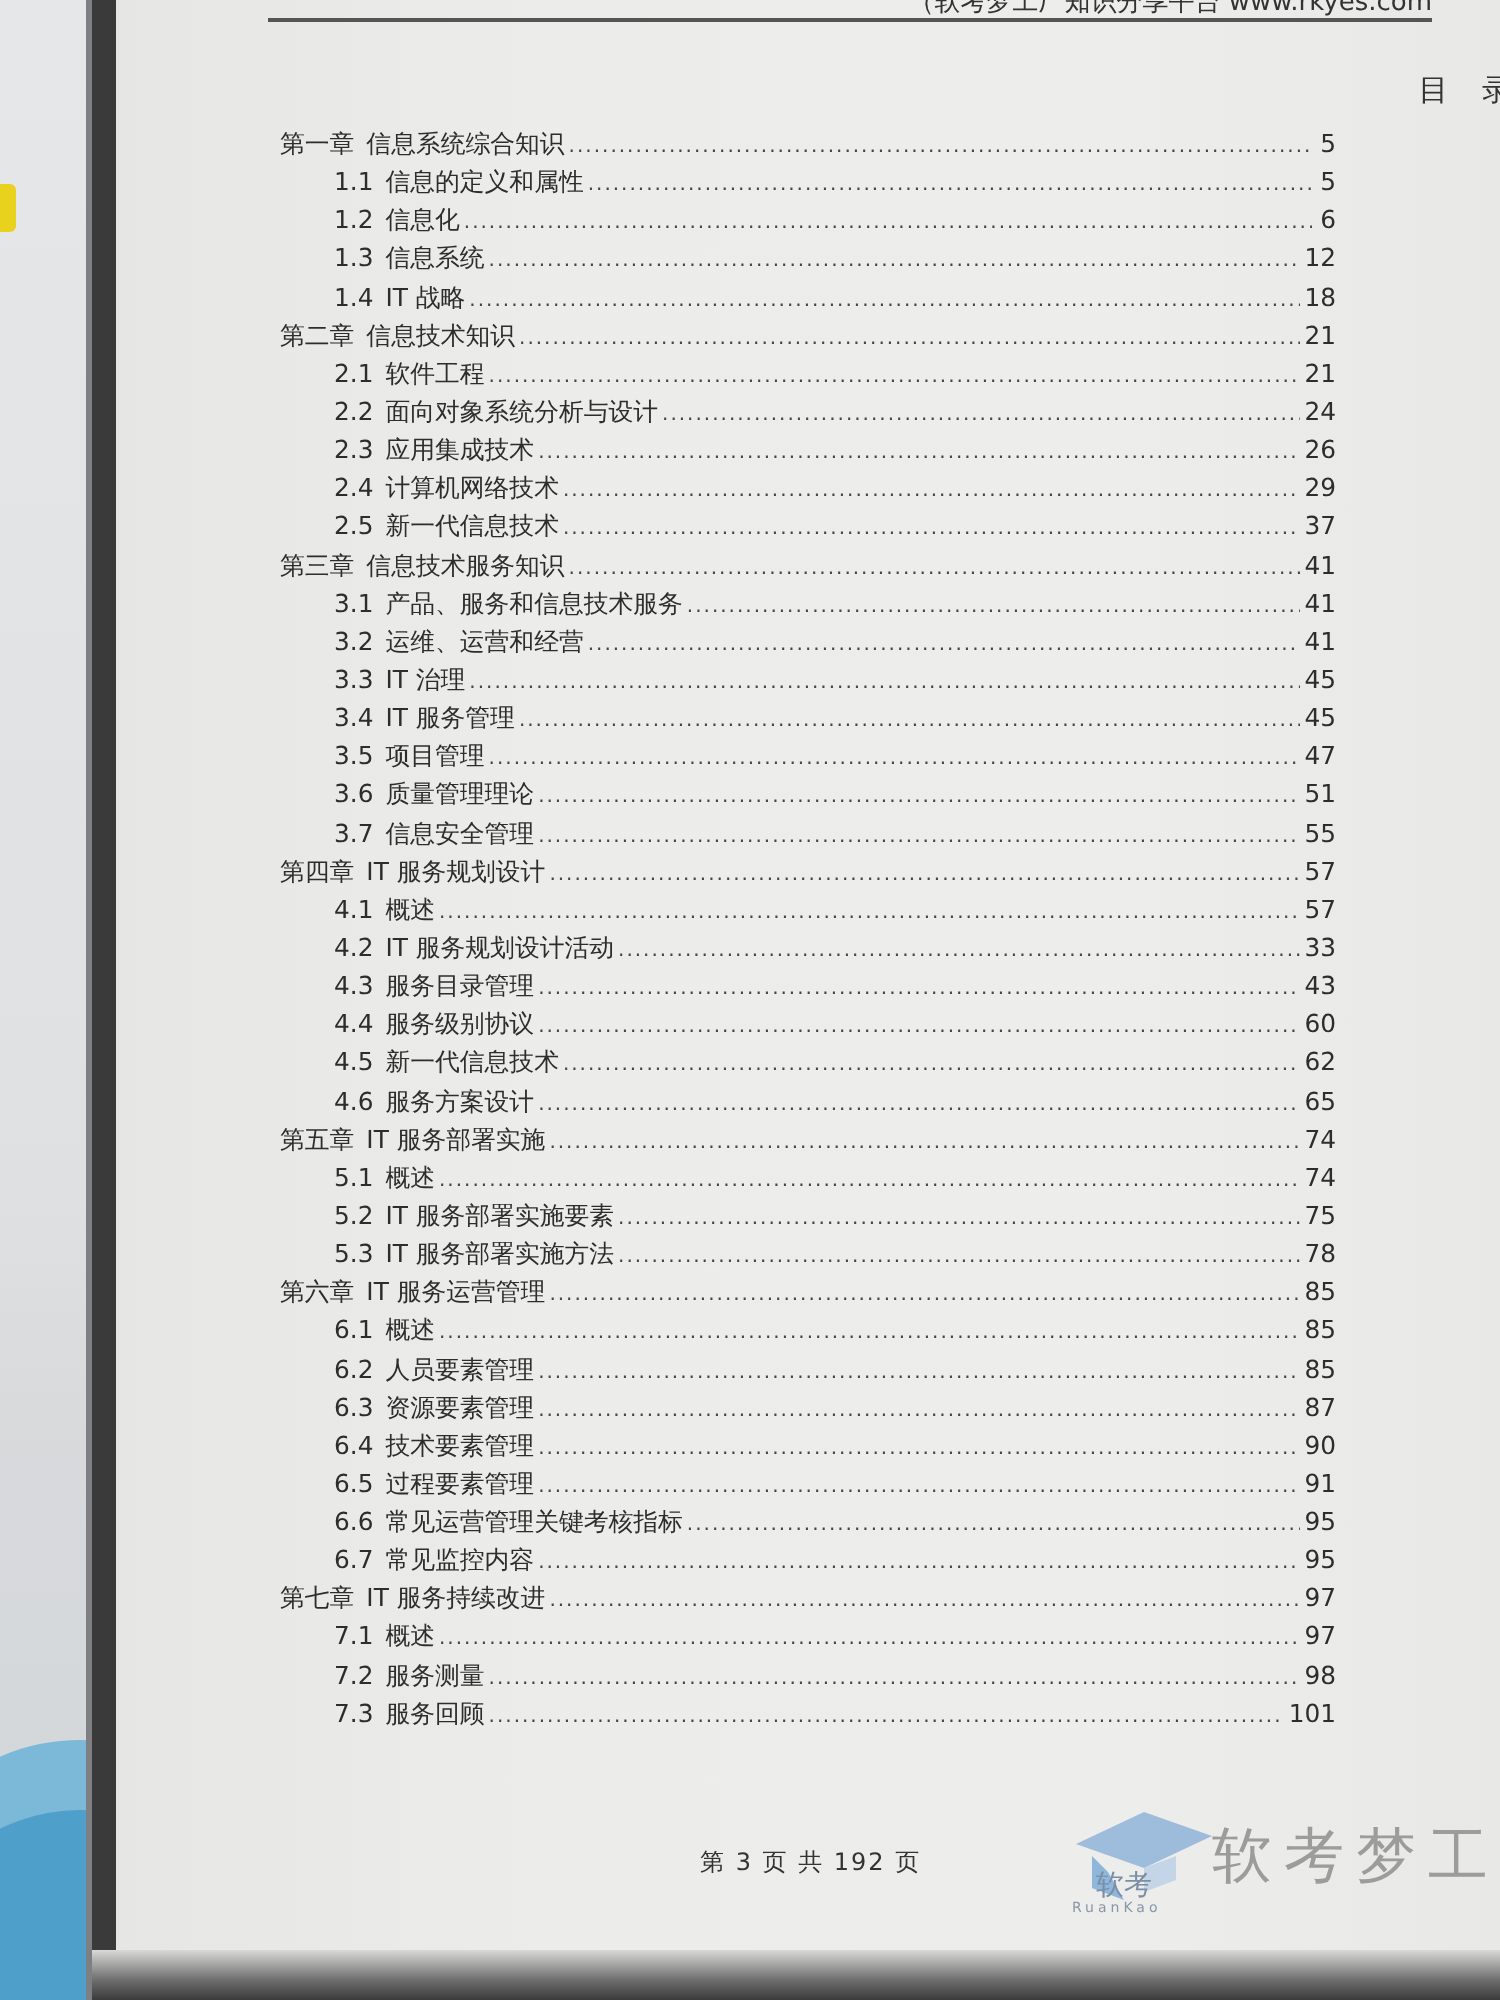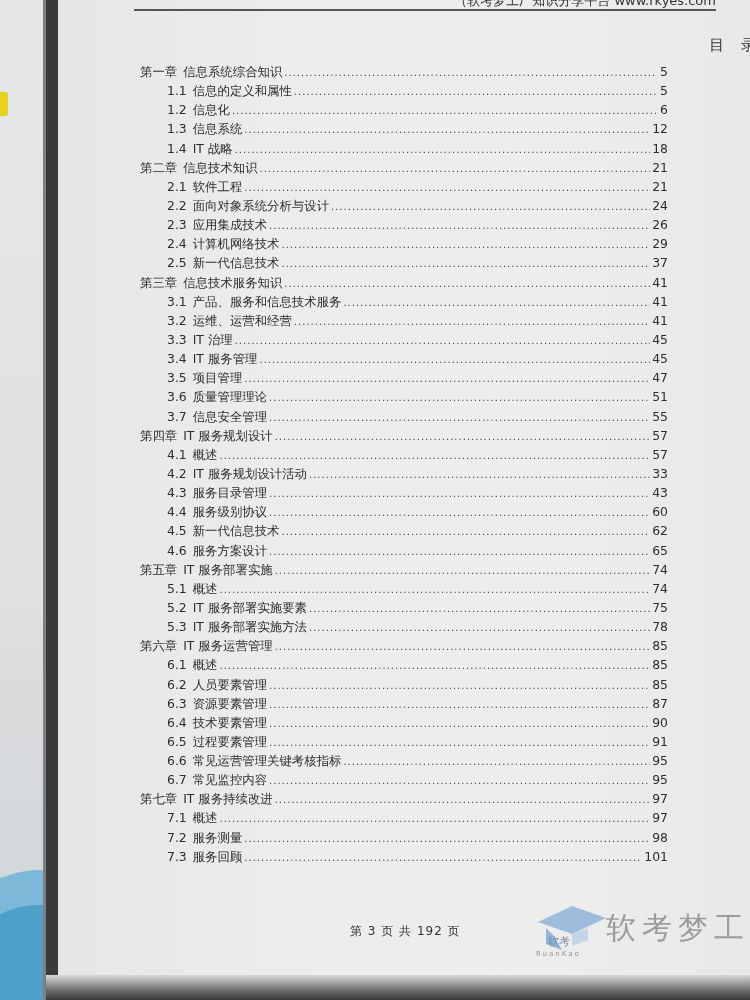--- a/index.html
+++ b/index.html
@@ -69,21 +69,21 @@
       position: absolute; left: 292px; top: 923px; font-size: 12px; color: #333;
       letter-spacing: 1px;
     }
     .watermark {
       position: absolute; left: 470px; top: 900px; width: 260px; height: 70px;
     }
     .watermark .logo-cap {
       position: absolute; left: 0; top: 0; width: 80px; height: 60px;
     }
     .watermark .logo-small {
-      position: absolute; left: 20px; top: 34px; font-size: 11px; color: #7a8fa6;
+      position: absolute; left: 20px; top: 34px; font-size: 14px; color: #7a8fa6;
     }
     .watermark .logo-latin {
       position: absolute; left: 8px; top: 50px; font-size: 7px; color: #8897a8; letter-spacing: 2px;
     }
     .watermark .brand {
       position: absolute; left: 78px; top: 8px; font-size: 30px; color: #9c9c9c; letter-spacing: 6px;
     }
   </style>
 </head>
 <body>

